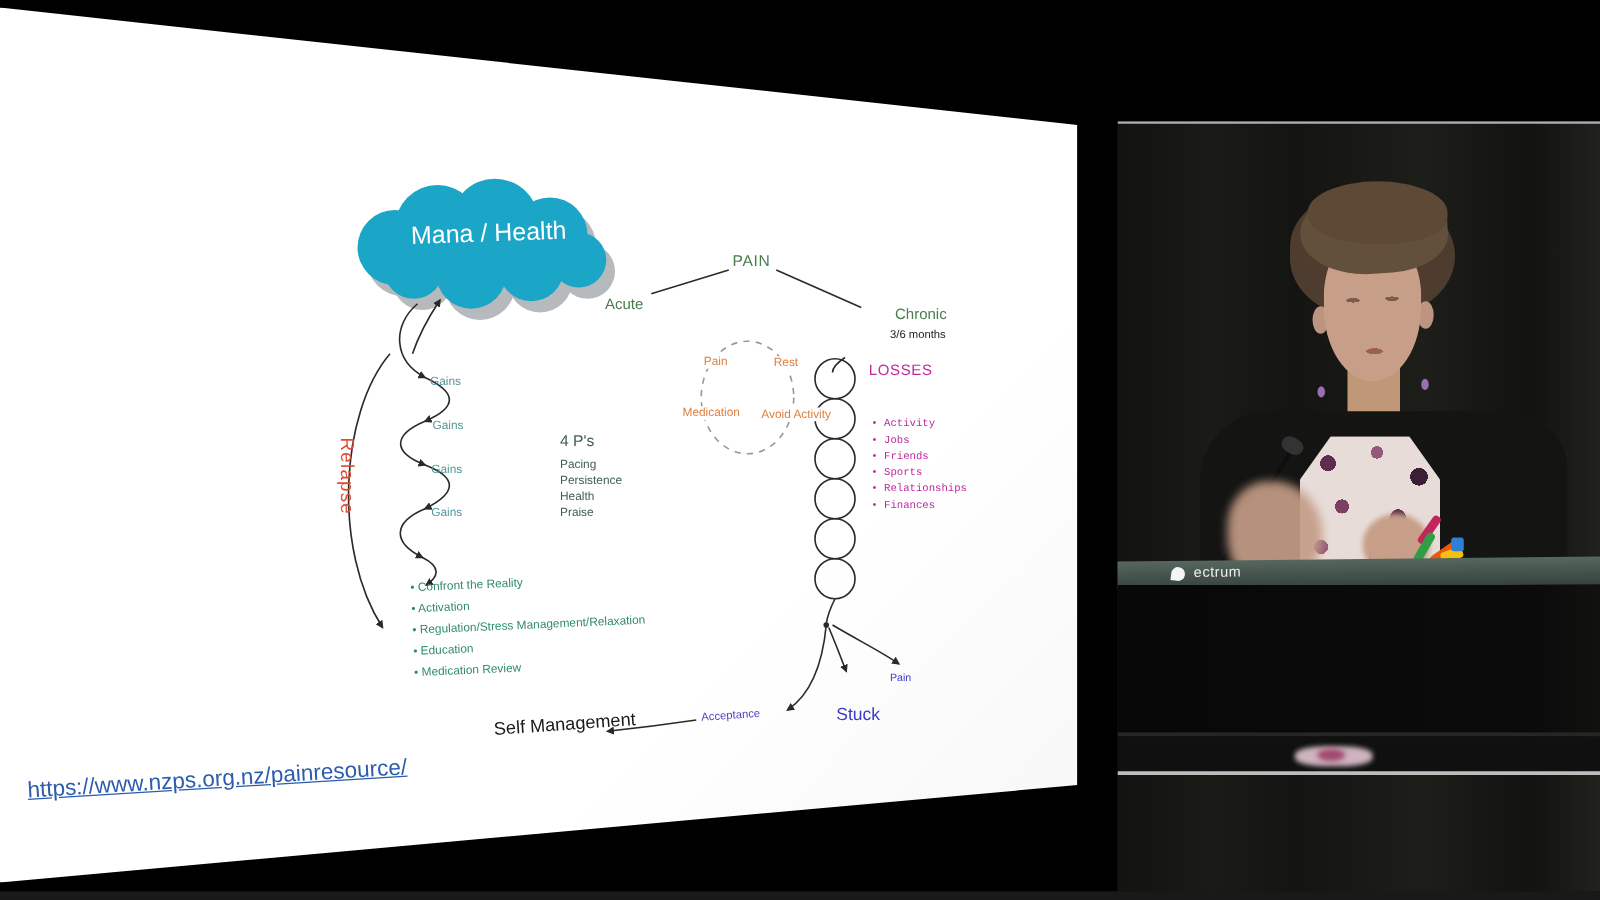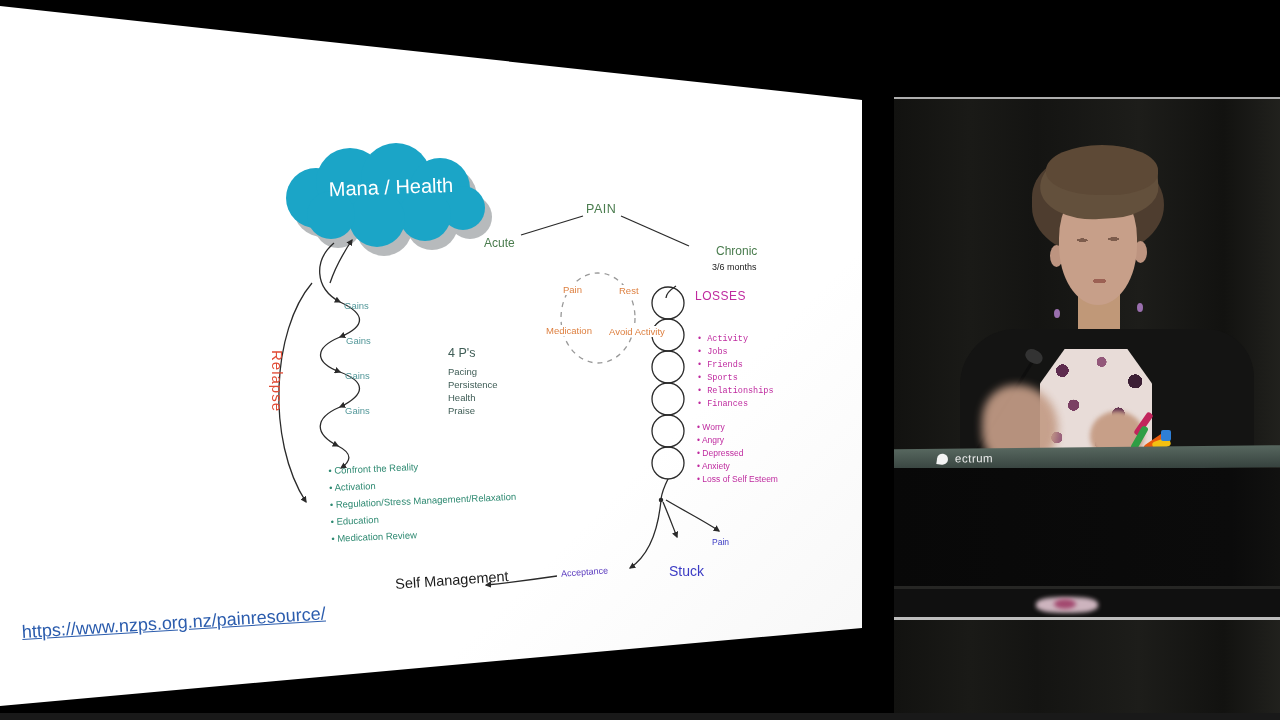--- a/index.html
+++ b/index.html
@@ -198,27 +198,20 @@
 
   <div class="slide-label t-losses">LOSSES</div>
   <ul class="abs plain losses-list losses1">
     <li>Activity</li>
     <li>Jobs</li>
     <li>Friends</li>
     <li>Sports</li>
     <li>Relationships</li>
     <li>Finances</li>
   </ul>
-  <ul class="abs plain losses-list losses2">
-    <li>Worry</li>
-    <li>Angry</li>
-    <li>Depressed</li>
-    <li>Anxiety</li>
-    <li>Loss of Self Esteem</li>
-  </ul>
 
   <div class="slide-label t-4ps">4 P's</div>
   <ul class="abs fourps-list">
     <li>Pacing</li>
     <li>Persistence</li>
     <li>Health</li>
     <li>Praise</li>
   </ul>
 
   <div class="slide-label t-relapse">Relapse</div>

